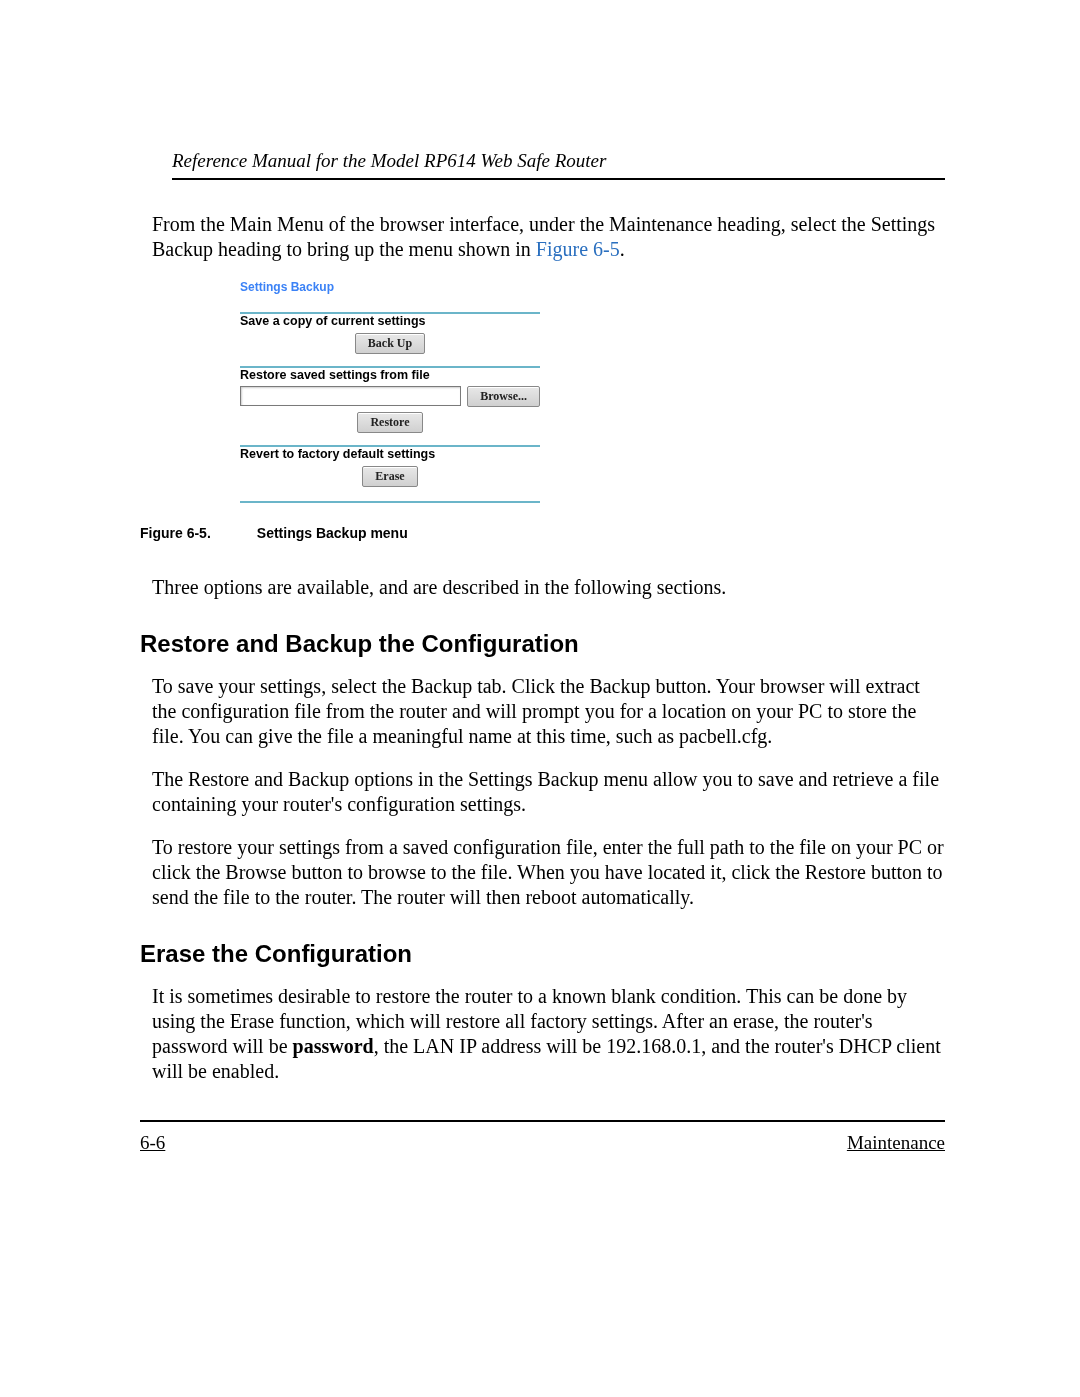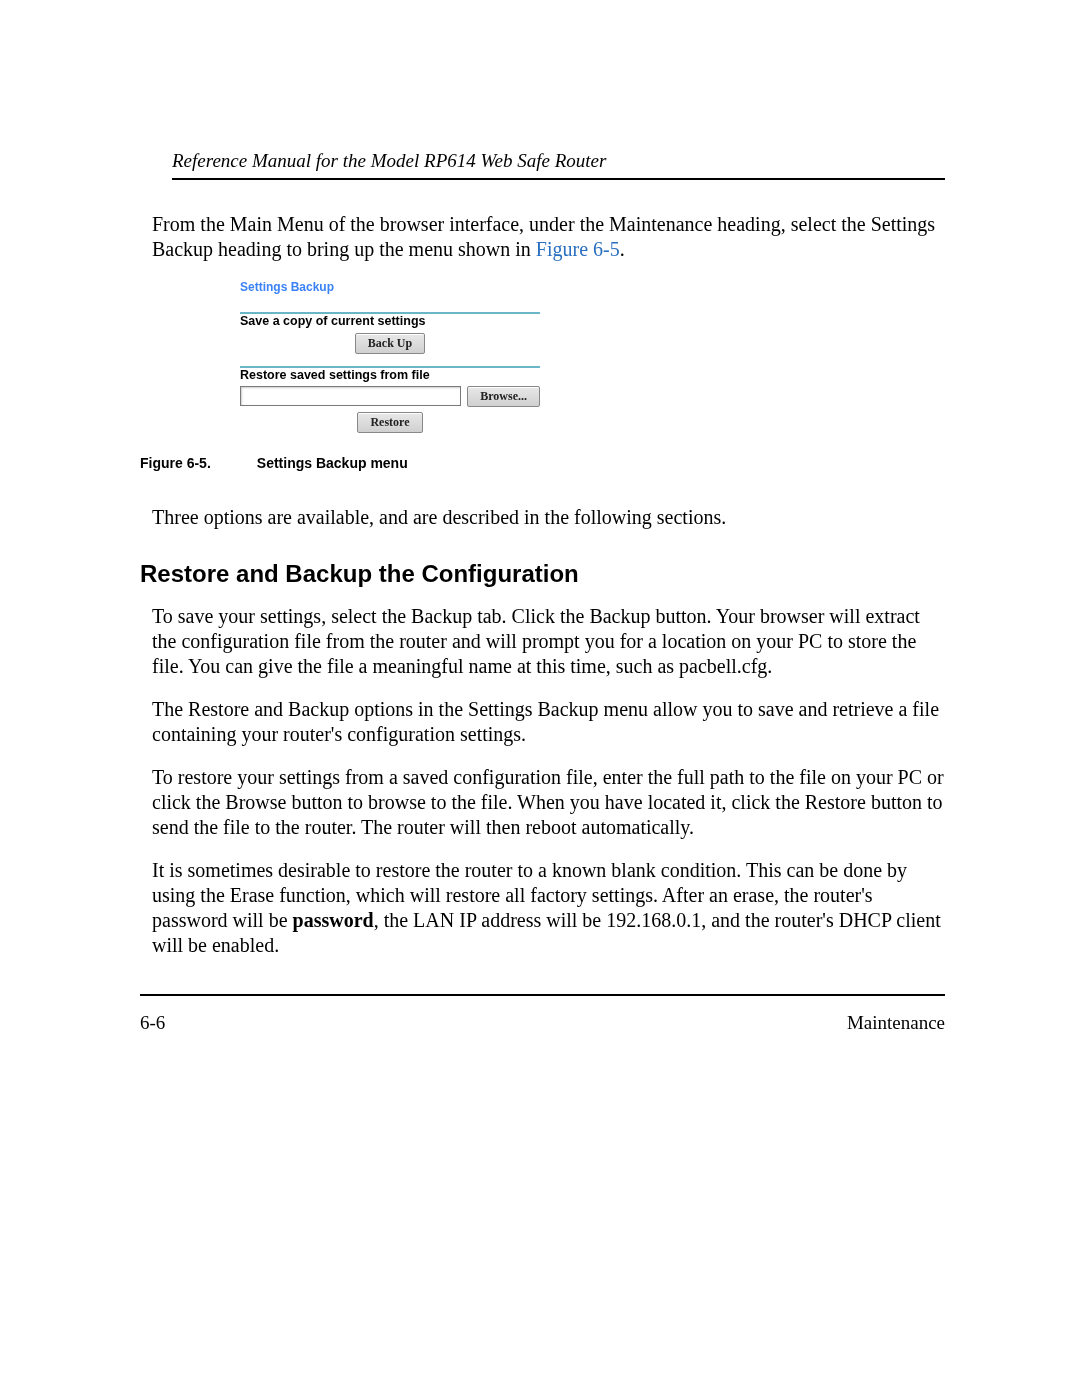--- a/index.html
+++ b/index.html
@@ -97,24 +97,25 @@
   }
   h2.section {
     font-family: Arial, Helvetica, sans-serif;
     font-weight: bold;
     font-size: 24px;
     margin: 30px 0 16px 0;
   }
   .foot-rule {
     border-top: 2px solid #000;
     margin-top: 36px;
-    padding-top: 16px;
+    padding-top: 10px;
     display: flex;
     justify-content: space-between;
     font-size: 19px;
+    text-decoration: underline;
   }
   .bold { font-weight: bold; text-align: right; }
 </style>
 </head>
 <body>
 
 <div class="page">
 
   <div class="running-head">Reference Manual for the Model RP614 Web Safe Router</div>
 
@@ -136,33 +137,40 @@
       <div>Restore saved settings from file</div>
       <div class="sb-filerow">
         <input class="sb-fileinput" value="" style="">
         <span class="sb-button">Browse...</span>
       </div>
       <div class="sb-btnrow">
         <span class="sb-button">Restore</span>
       </div>
     </div>
 
+    <div class="sb-section last">
+      <div>Revert to factory default settings</div>
+      <div class="sb-btnrow">
+        <span class="sb-button">Erase</span>
+      </div>
+    </div>
   </div>
 
   <div class="figure-caption">
     <span>Figure 6-5.</span><span class="gap"></span><span>Settings Backup menu</span>
   </div>
 
   <p class="body">Three options are available, and are described in the following sections.</p>
 
   <h2 class="section">Restore and Backup the Configuration</h2>
   <p class="body">To save your settings, select the Backup tab. Click the Backup button. Your browser will extract the configuration file from the router and will prompt you for a location on your PC to store the file. You can give the file a meaningful name at this time, such as pacbell.cfg.</p>
   <p class="body">The Restore and Backup options in the Settings Backup menu allow you to save and retrieve a file containing your router's configuration settings.</p>
   <p class="body">To restore your settings from a saved configuration file, enter the full path to the file on your PC or click the Browse button to browse to the file. When you have located it, click the Restore button to send the file to the router. The router will then reboot automatically.</p>
 
+  <h2 class="section">Erase the Configuration</h2>
   <p class="body">
     <span>It is sometimes desirable to restore the router to a known blank condition. This can be done by using the Erase function, which will restore all factory settings. After an erase, the router's password will be </span><span class="bold">password</span><span>, the LAN IP address will be 192.168.0.1, and the router's DHCP client will be enabled.</span>
   </p>
 
   <div class="foot-rule">
     <span>6-6</span>
     <span>Maintenance</span>
   </div>
 
 </div>

